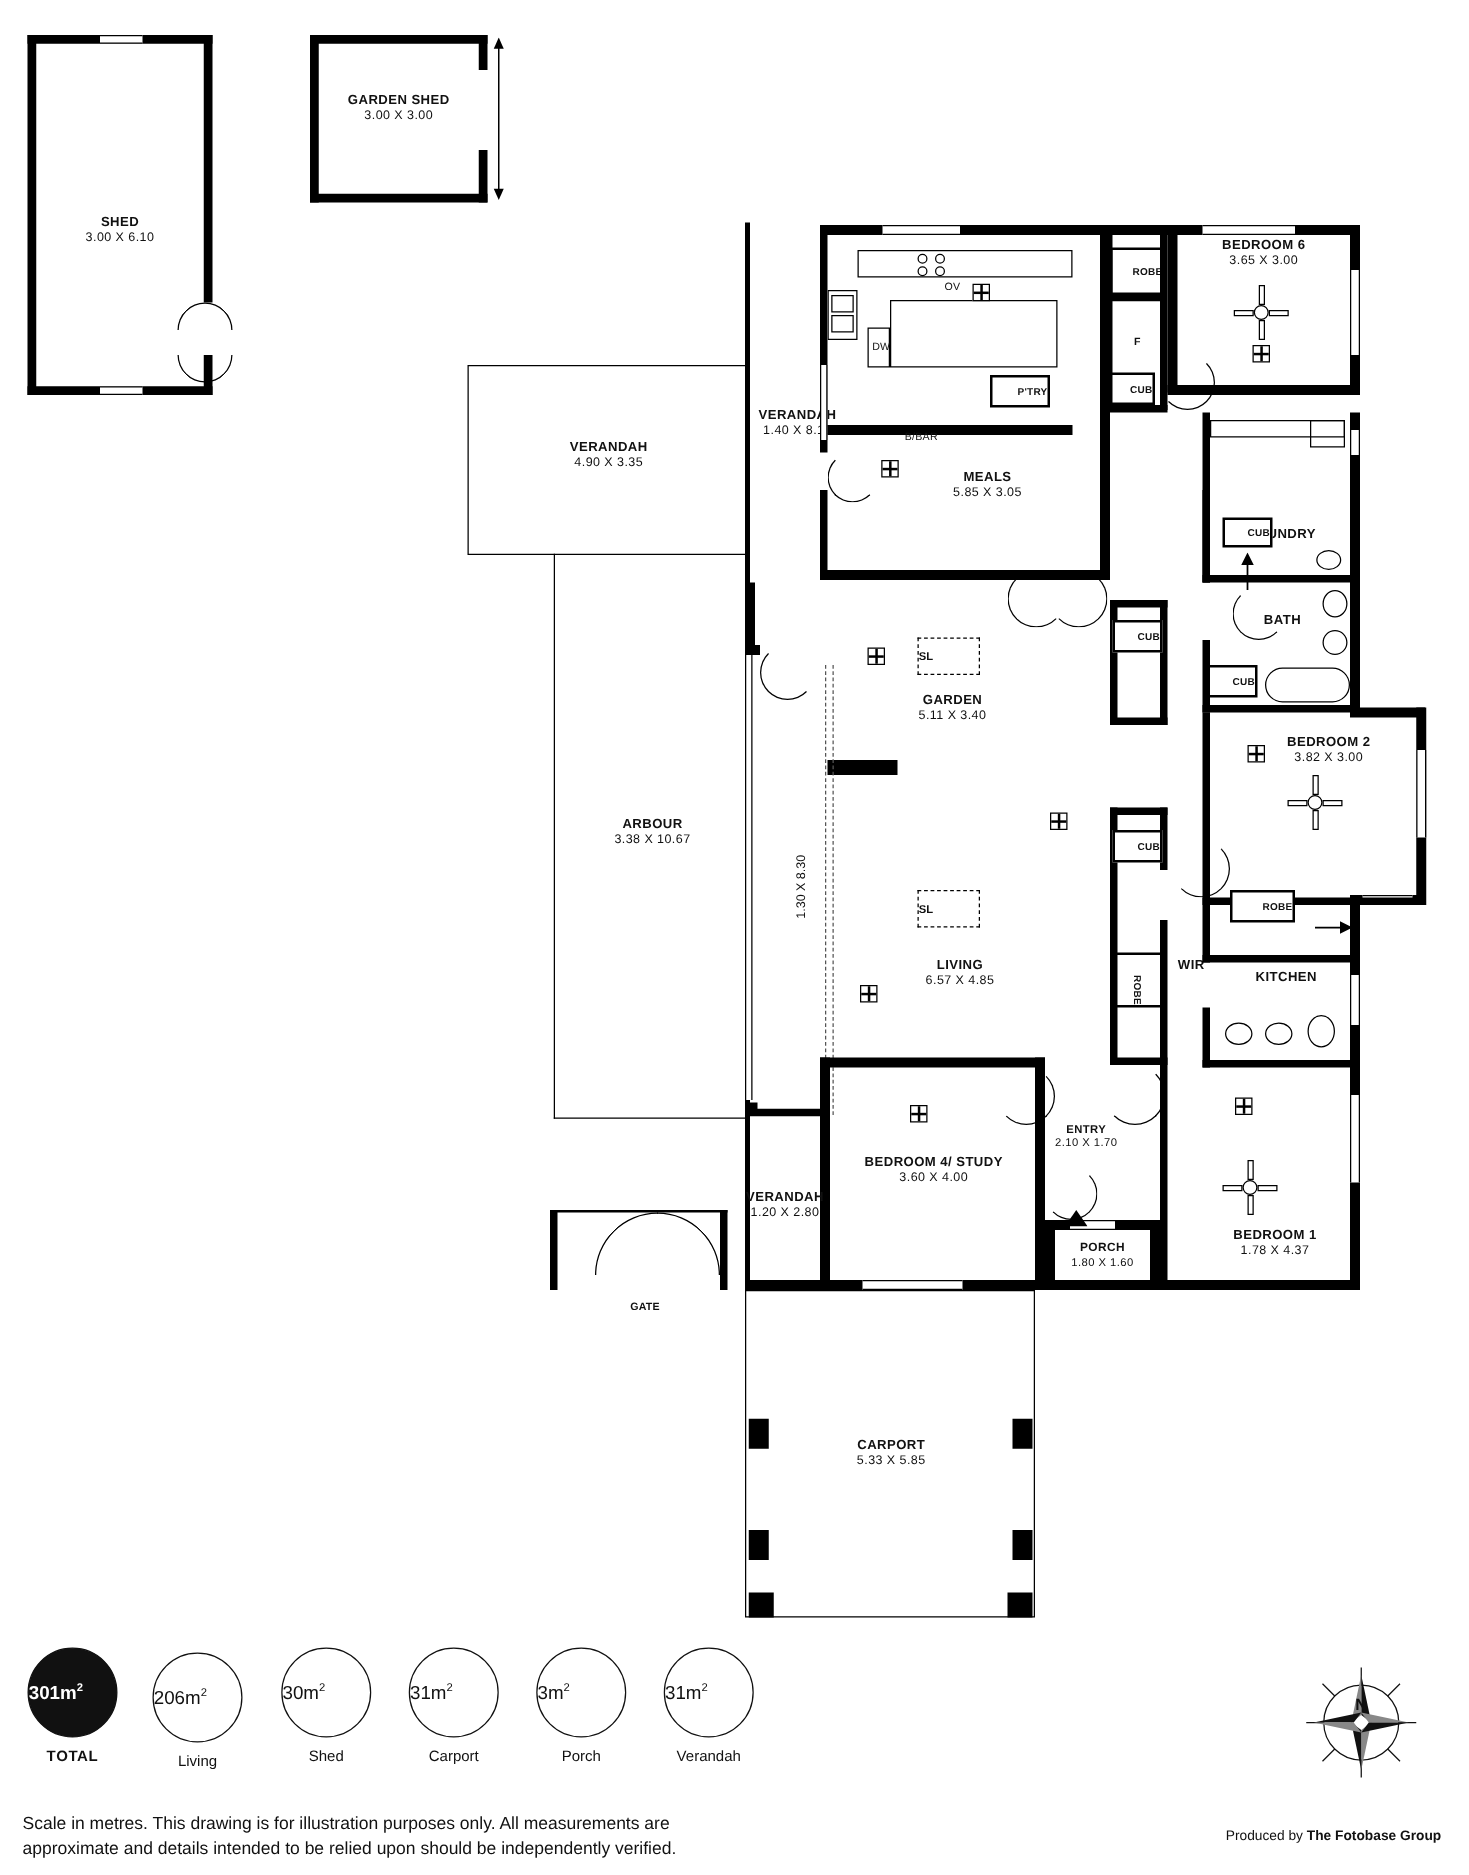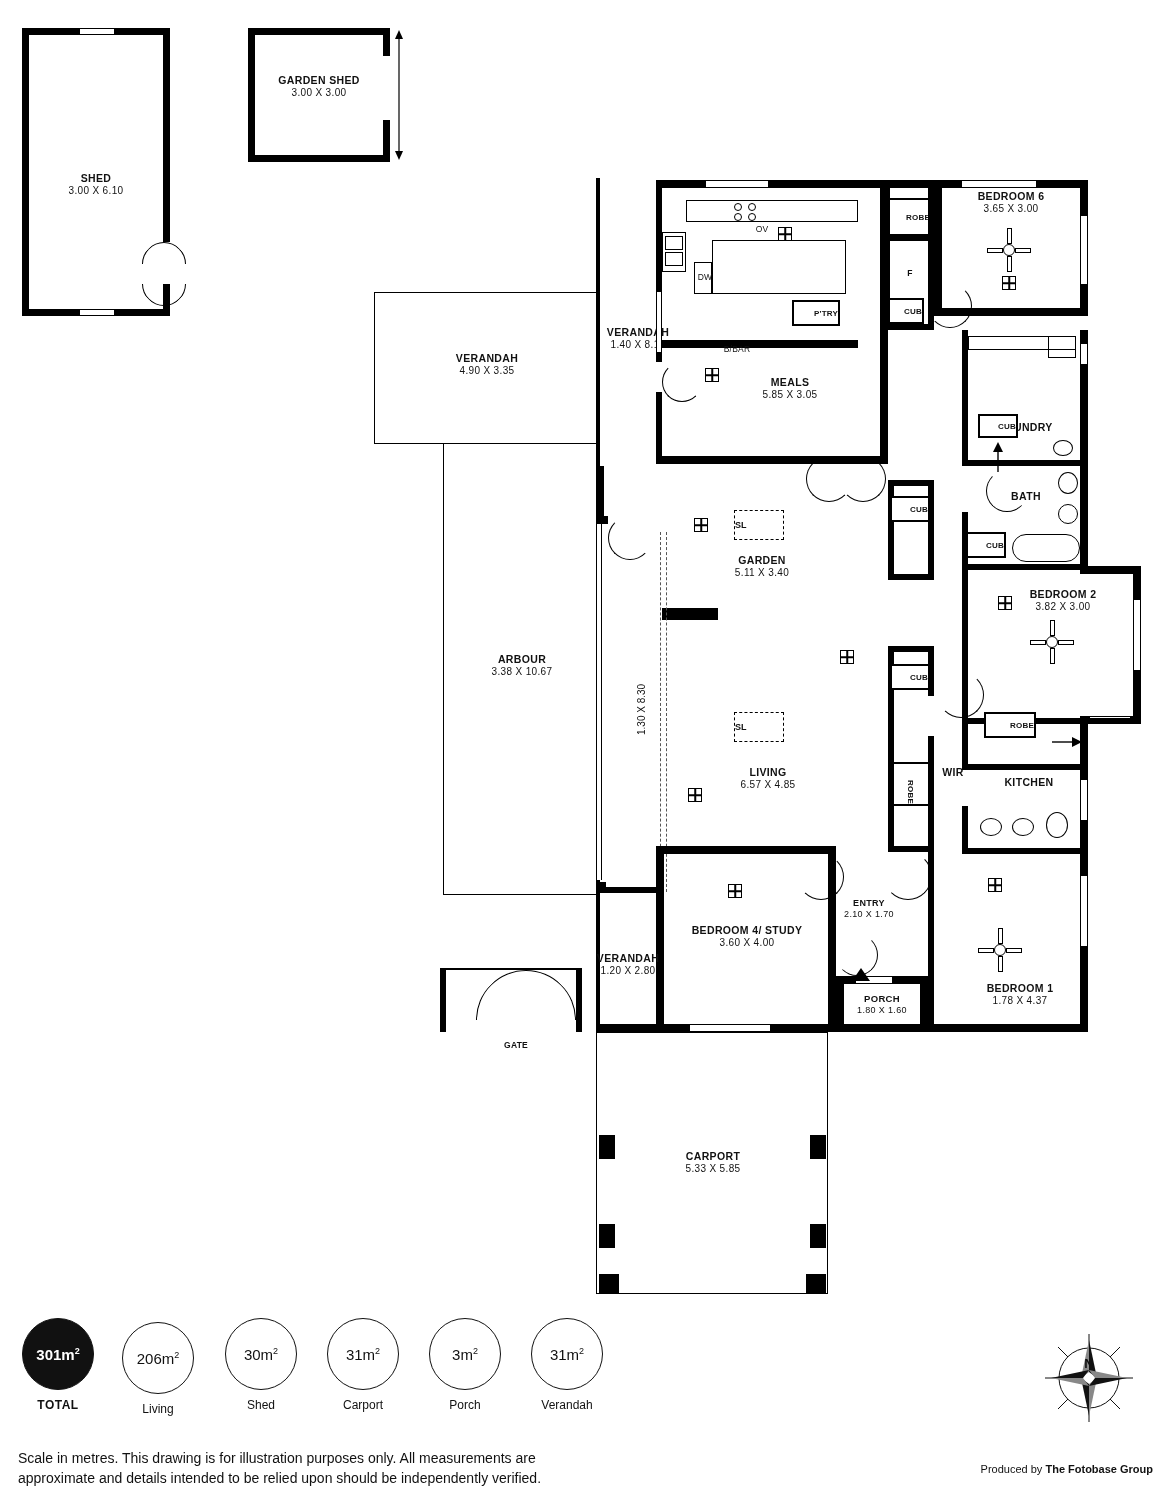--- a/index.html
+++ b/index.html
@@ -53,21 +53,21 @@
   .dashbox { position:absolute; border:1.5px dashed #000; display:flex; align-items:center; font-size:9px; font-weight:bold; }
   .dashline { position:absolute; border-left:1px dashed #555; }
 
   .vlabel { position:absolute; transform-origin:0 0; font-size:10px; }
 
   
   .legend { position:absolute; left:0; top:1318px; width:1175px; height:120px; }
   .lg-item { position:absolute; text-align:center; }
   .lg-circle {
     width:72px; height:72px; border-radius:50%; border:1.5px solid #111;
-    display:flex; align-items:center; justify-content:center;
+    display:flex; align-items:center; 
     font-size:15px; color:#111; background:#fff;
   }
   .lg-circle.total { background:#111; color:#fff; border-color:#111; font-weight:bold; }
   .lg-circle sup { font-size:9px; vertical-align:super; }
   .lg-cap { margin-top:8px; font-size:12px; color:#111; }
   .lg-cap.bold { font-weight:bold; letter-spacing:.5px; }
 
   .footnote { position:absolute; left:18px; top:1448px; font-size:14px; line-height:1.45; color:#111; }
   .credit { position:absolute; right:22px; top:1463px; font-size:11px; color:#111; text-align:right; }
   .credit b { font-weight:bold; }

